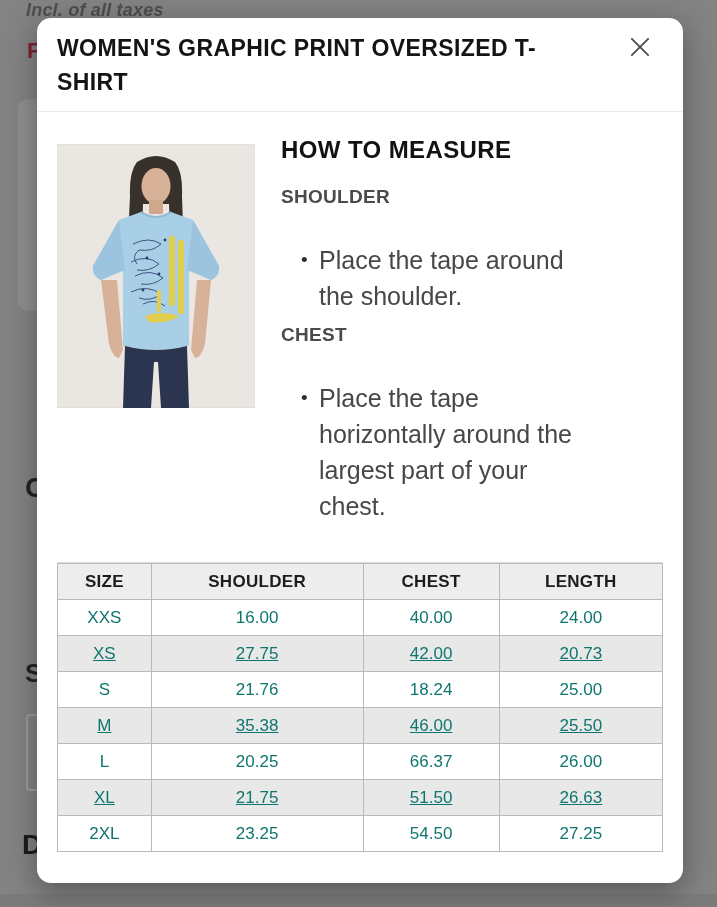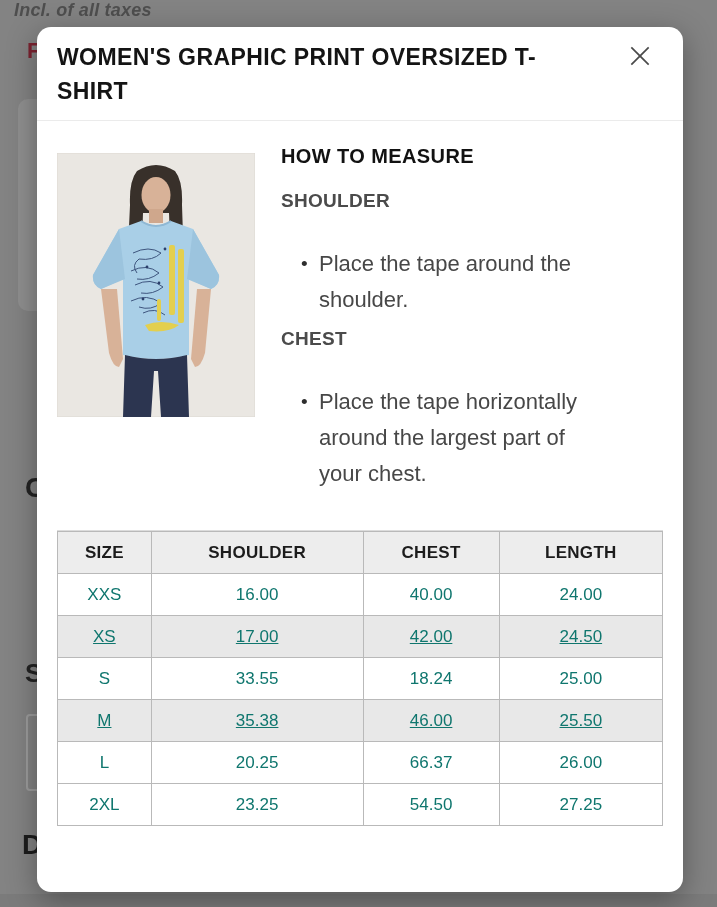--- a/index.html
+++ b/index.html
@@ -9,42 +9,42 @@
   .screen {
     position: relative;
     width: 717px; height: 907px;
     background: #838383;
     overflow: hidden;
   }
 
   
   .bg-frag { position: absolute; z-index: 1; }
   .tax-note {
-    left: 14px; top: 0px;
+    left: 26px; top: 0px;
     font-size: 18px; font-style: italic; font-weight: bold;
     color: #4e4e4e; letter-spacing: 0.2px;
   }
   .bg-card {
     left: 18px; top: 99px; width: 30px; height: 212px;
     background: #8f8f8f; border-radius: 10px;
   }
   .bg-letter { font-weight: bold; color: #232323; }
   .bg-letter-f { left: 27px; top: 38px; font-size: 22px; color: var(--accent-red, #7c2330); }
   .bg-letter-c { left: 25px; top: 472px; font-size: 28px; }
   .bg-letter-s { left: 25px; top: 658px; font-size: 26px; }
   .bg-box { left: 26px; top: 714px; width: 26px; height: 77px;
     border: 2px solid #9d9d9d; border-radius: 4px; }
   .bg-letter-d { left: 22px; top: 829px; font-size: 28px; color: #1d1d1d; }
   .bg-letter-t { left: 666px; top: 664px; font-size: 24px; color: var(--accent-red, #7c2330); }
   .bg-bottom-strip { left: 0; top: 894px; width: 717px; height: 13px; background: #7b7b7b; }
 
   
   .modal {
     position: absolute; z-index: 5;
-    left: 37px; top: 27px;
+    left: 37px; top: 18px;
     width: 646px; height: 865px;
     background: #ffffff;
     border-radius: 14px;
     box-shadow: 0 8px 30px rgba(0,0,0,0.35);
     overflow: hidden;
   }
   .modal-header {
     position: relative;
     padding: 13px 84px 12px 20px;
     border-bottom: 1px solid #ebebeb;
@@ -64,33 +64,33 @@
 
   .modal-body { padding: 0 20px; }
 
   .measure-row { display: flex; gap: 26px; margin-top: 24px; }
   .product-image {
     flex-shrink: 0; margin-top: 8px;
     width: 198px; height: 264px;
   }
   .measure-info { flex: 1; padding-top: 0; }
   .htm-heading {
-    font-size: 20px; font-weight: bold; color: #121212;
+    font-size: 24px; font-weight: bold; color: #121212;
     letter-spacing: 0.4px; margin-bottom: 22px;
   }
   .measure-section-label {
     font-size: 19px; font-weight: bold; color: #4b4b4b;
     letter-spacing: 0.3px;
   }
   .measure-bullets { list-style: none; margin: 9px 0 10px 0; }
   .measure-bullets li {
     position: relative;
     max-width: 300px;
     padding-left: 38px;
-    font-size: 22px; line-height: 36px; color: #474747; margin-top: 34px;
+    font-size: 25px; line-height: 36px; color: #474747; margin-top: 34px;
   }
   .measure-bullets li::before {
     content: "•";
     position: absolute; left: 20px; top: 0;
     font-size: 19px; color: #2e2e2e;
   }
 
   .divider { border: none; border-top: 1px solid #dcdcdc; margin-top: 28px; }
 
   .sizes-row {
@@ -119,21 +119,21 @@
     border-radius: 22px;
   }
 
   .size-table {
     width: 100%;
     border-collapse: collapse;
     table-layout: fixed;
   }
   .size-table th, .size-table td {
     border: 1px solid #b9b9b9;
-    height: 42px;
+    height: 36px;
     text-align: center; vertical-align: middle;
   }
   .size-table th {
     background: #ededed;
     font-size: 17px; font-weight: bold; color: #1c1c1c; letter-spacing: 0.3px;
   }
   .size-table td { font-size: 17px; color: #0f766e; }
   .size-table tr.alt td { background: #e8e8e8; text-decoration: underline; }
   .col-size { width: 15.5%; } .col-shoulder { width: 35%; }
   .col-chest { width: 22.5%; } .col-length { width: 27%; }
@@ -246,42 +246,48 @@
           </thead>
         <tbody>
             <tr>
               <td>XXS</td>
               <td>16.00</td>
               <td>40.00</td>
               <td>24.00</td>
             </tr>
             <tr class="alt">
               <td>XS</td>
-              <td>17.00</td>
+              <td>27.75</td>
               <td>42.00</td>
-              <td>24.50</td>
+              <td>20.73</td>
             </tr>
             <tr>
               <td>S</td>
-              <td>33.55</td>
+              <td>21.76</td>
               <td>18.24</td>
               <td>25.00</td>
             </tr>
             <tr class="alt">
               <td>M</td>
               <td>35.38</td>
               <td>46.00</td>
               <td>25.50</td>
             </tr>
             <tr>
               <td>L</td>
               <td>20.25</td>
               <td>66.37</td>
               <td>26.00</td>
             </tr>
+            <tr class="alt">
+              <td>XL</td>
+              <td>21.75</td>
+              <td>51.50</td>
+              <td>26.63</td>
+            </tr>
             <tr>
               <td>2XL</td>
               <td>23.25</td>
               <td>54.50</td>
               <td>27.25</td>
             </tr>
           </tbody>
       </table>
 
     </div>

